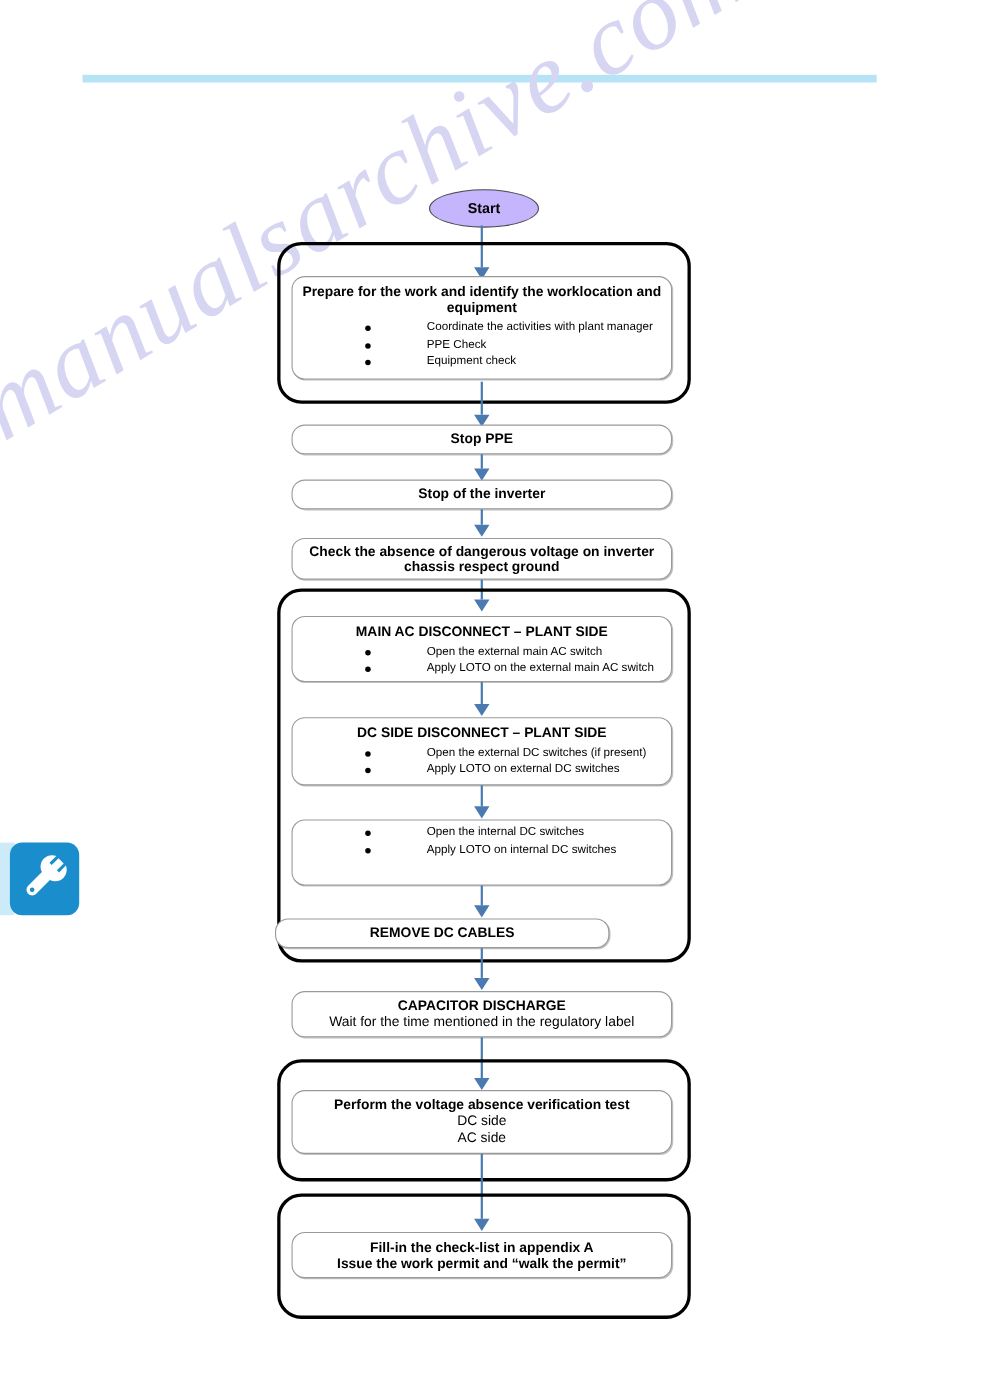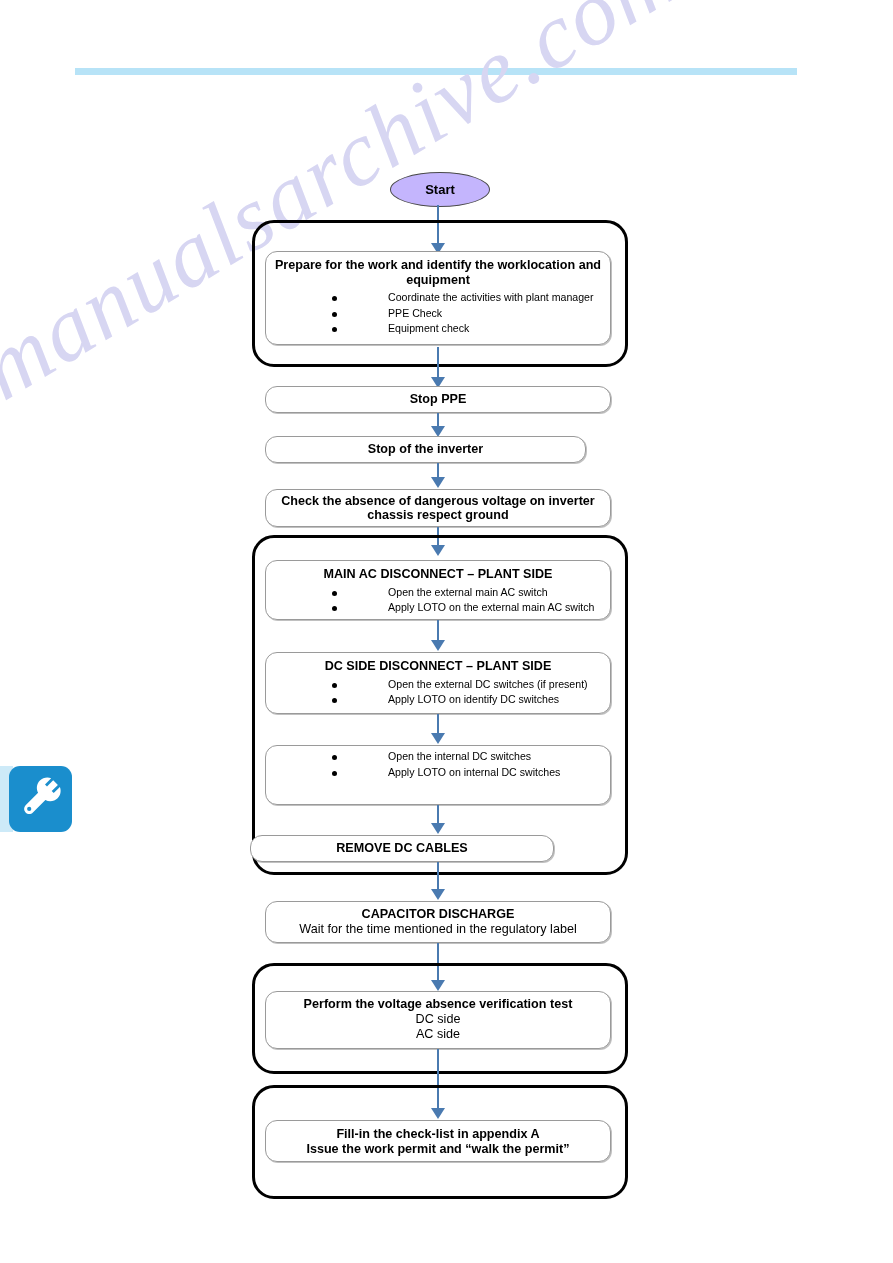--- a/index.html
+++ b/index.html
@@ -128,21 +128,21 @@
 
   <div class="node centered" style="left:265px;top:386px;width:346px;height:27px;">
     <div class="title">Stop PPE</div>
   </div>
 
   <div class="arrow" style="left:431px;top:413px;width:14px;height:24px;">
     <div class="shaft" style="height:13px;"></div>
       <div class="head"></div>
   </div>
 
-  <div class="node centered" style="left:265px;top:436px;width:321px;height:27px;">
+  <div class="node centered" style="left:265px;top:436px;width:346px;height:27px;">
     <div class="title">Stop of the inverter</div>
   </div>
 
   <div class="arrow" style="left:431px;top:463px;width:14px;height:25px;">
     <div class="shaft" style="height:14px;"></div>
       <div class="head"></div>
   </div>
 
   <div class="node centered" style="left:265px;top:489px;width:346px;height:38px;">
     <div class="title">Check the absence of dangerous voltage on inverter chassis respect ground</div>
@@ -165,21 +165,21 @@
 
   <div class="arrow" style="left:431px;top:620px;width:14px;height:31px;">
     <div class="shaft" style="height:20px;"></div>
       <div class="head"></div>
   </div>
 
   <div class="node" style="left:265px;top:652px;width:346px;height:62px;">
     <div class="title">DC SIDE DISCONNECT – PLANT SIDE</div>
     <ul>
       <li>Open the external DC switches (if present)</li>
-      <li>Apply LOTO on identify DC switches</li>
+      <li>Apply LOTO on external DC switches</li>
     </ul>
   </div>
 
   <div class="arrow" style="left:431px;top:714px;width:14px;height:30px;">
     <div class="shaft" style="height:19px;"></div>
       <div class="head"></div>
   </div>
 
   <div class="node" style="left:265px;top:745px;width:346px;height:60px;">
     <ul>

